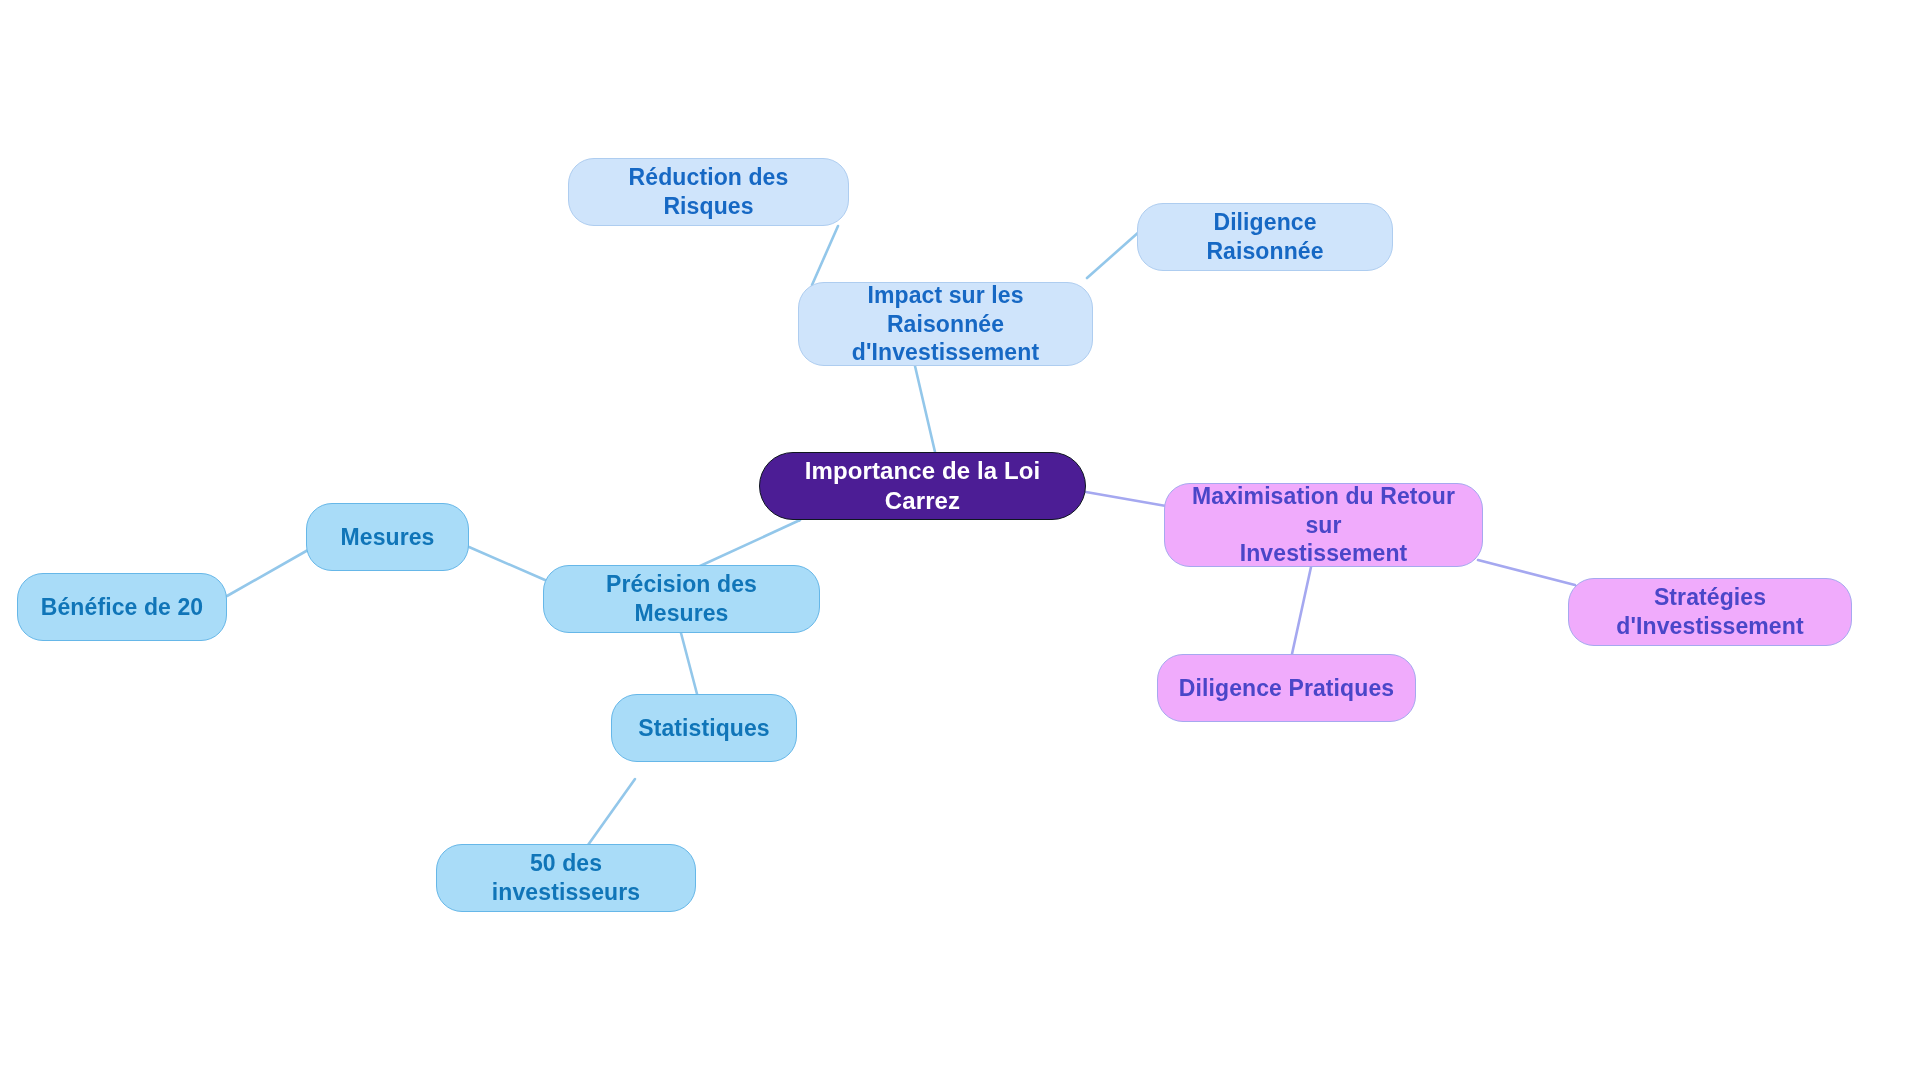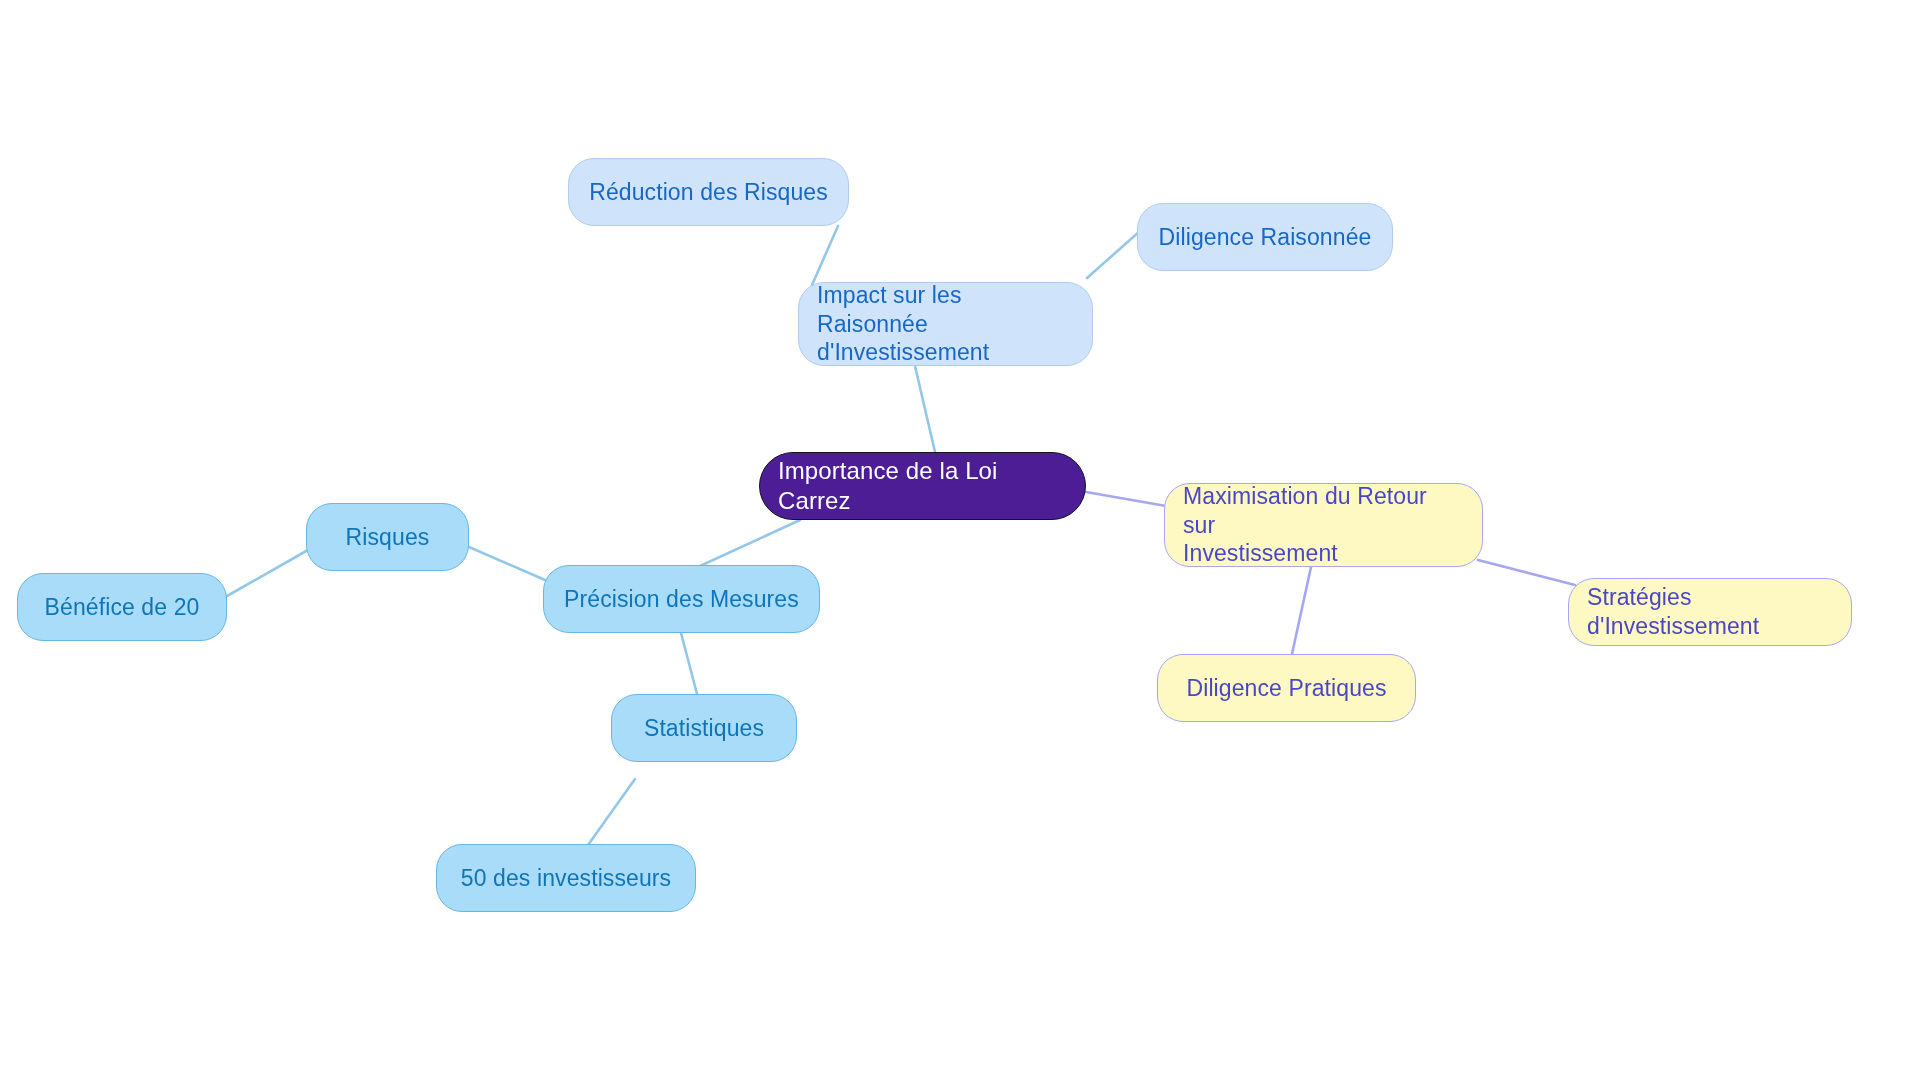--- a/index.html
+++ b/index.html
@@ -26,28 +26,29 @@
     width: 1920px;
     height: 1083px;
     pointer-events: none;
   }
   .node {
     position: absolute;
     box-sizing: border-box;
     display: flex;
     align-items: center;
     justify-content: center;
-    text-align: left;
+    text-align: center;
     border-style: solid;
     border-width: 1px;
     border-radius: 26px;
     padding: 0 18px;
     line-height: 1.26;
     white-space: pre-line;
     letter-spacing: 0.1px;
+    font-weight: bold;
   }
   .node.root {
     background: #4c1d95;
     border-color: #0f1620;
     color: #ffffff;
     font-size: 24px;
     border-radius: 34px;
   }
   .node.blue-pale {
     background: #cfe4fb;
@@ -55,21 +56,21 @@
     color: #1668c4;
     font-size: 23px;
   }
   .node.blue-sky {
     background: #a9dcf8;
     border-color: #66b7e8;
     color: #1075b8;
     font-size: 23px;
   }
   .node.purple {
-    background: #fef9c3;
+    background: #f0abfc;
     border-color: #a6a8ef;
     color: #4a46c8;
     font-size: 23px;
   }
 </style>
 </head>
 <body>
 
 <div id="canvas">
   <svg id="edges" viewBox="0 0 1920 1083" width="1920" height="1083" xmlns="http://www.w3.org/2000/svg">
@@ -85,21 +86,21 @@
       <line x1="1478" y1="560" x2="1575" y2="585" stroke="#a5a8f0" stroke-width="2.6" stroke-linecap="round"></line>
       <line x1="1311" y1="567" x2="1292" y2="654" stroke="#a5a8f0" stroke-width="2.6" stroke-linecap="round"></line>
     </svg>
   <div id="nodes">
       <div class="node root" style="left: 759px; top: 452px; width: 327px; height: 68px;">Importance de la Loi Carrez</div>
       <div class="node blue-pale" style="left: 798px; top: 282px; width: 295px; height: 84px;">Impact sur les Raisonnée
 d'Investissement</div>
       <div class="node blue-pale" style="left: 568px; top: 158px; width: 281px; height: 68px;">Réduction des Risques</div>
       <div class="node blue-pale" style="left: 1137px; top: 167px; width: 256px; height: 68px; margin-top: 36px;">Diligence Raisonnée</div>
       <div class="node blue-sky" style="left: 543px; top: 565px; width: 277px; height: 68px;">Précision des Mesures</div>
-      <div class="node blue-sky" style="left: 306px; top: 503px; width: 163px; height: 68px;">Risques</div>
+      <div class="node blue-sky" style="left: 306px; top: 503px; width: 163px; height: 68px;">Mesures</div>
       <div class="node blue-sky" style="left: 17px; top: 573px; width: 210px; height: 68px;">Bénéfice de 20</div>
       <div class="node blue-sky" style="left: 611px; top: 694px; width: 186px; height: 68px;">Statistiques</div>
       <div class="node blue-sky" style="left: 436px; top: 844px; width: 260px; height: 68px;">50 des investisseurs</div>
       <div class="node purple" style="left: 1164px; top: 483px; width: 319px; height: 84px;">Maximisation du Retour sur
 Investissement</div>
       <div class="node purple" style="left: 1568px; top: 578px; width: 284px; height: 68px;">Stratégies d'Investissement</div>
       <div class="node purple" style="left: 1157px; top: 654px; width: 259px; height: 68px;">Diligence Pratiques</div>
     </div>
 </div>
 

